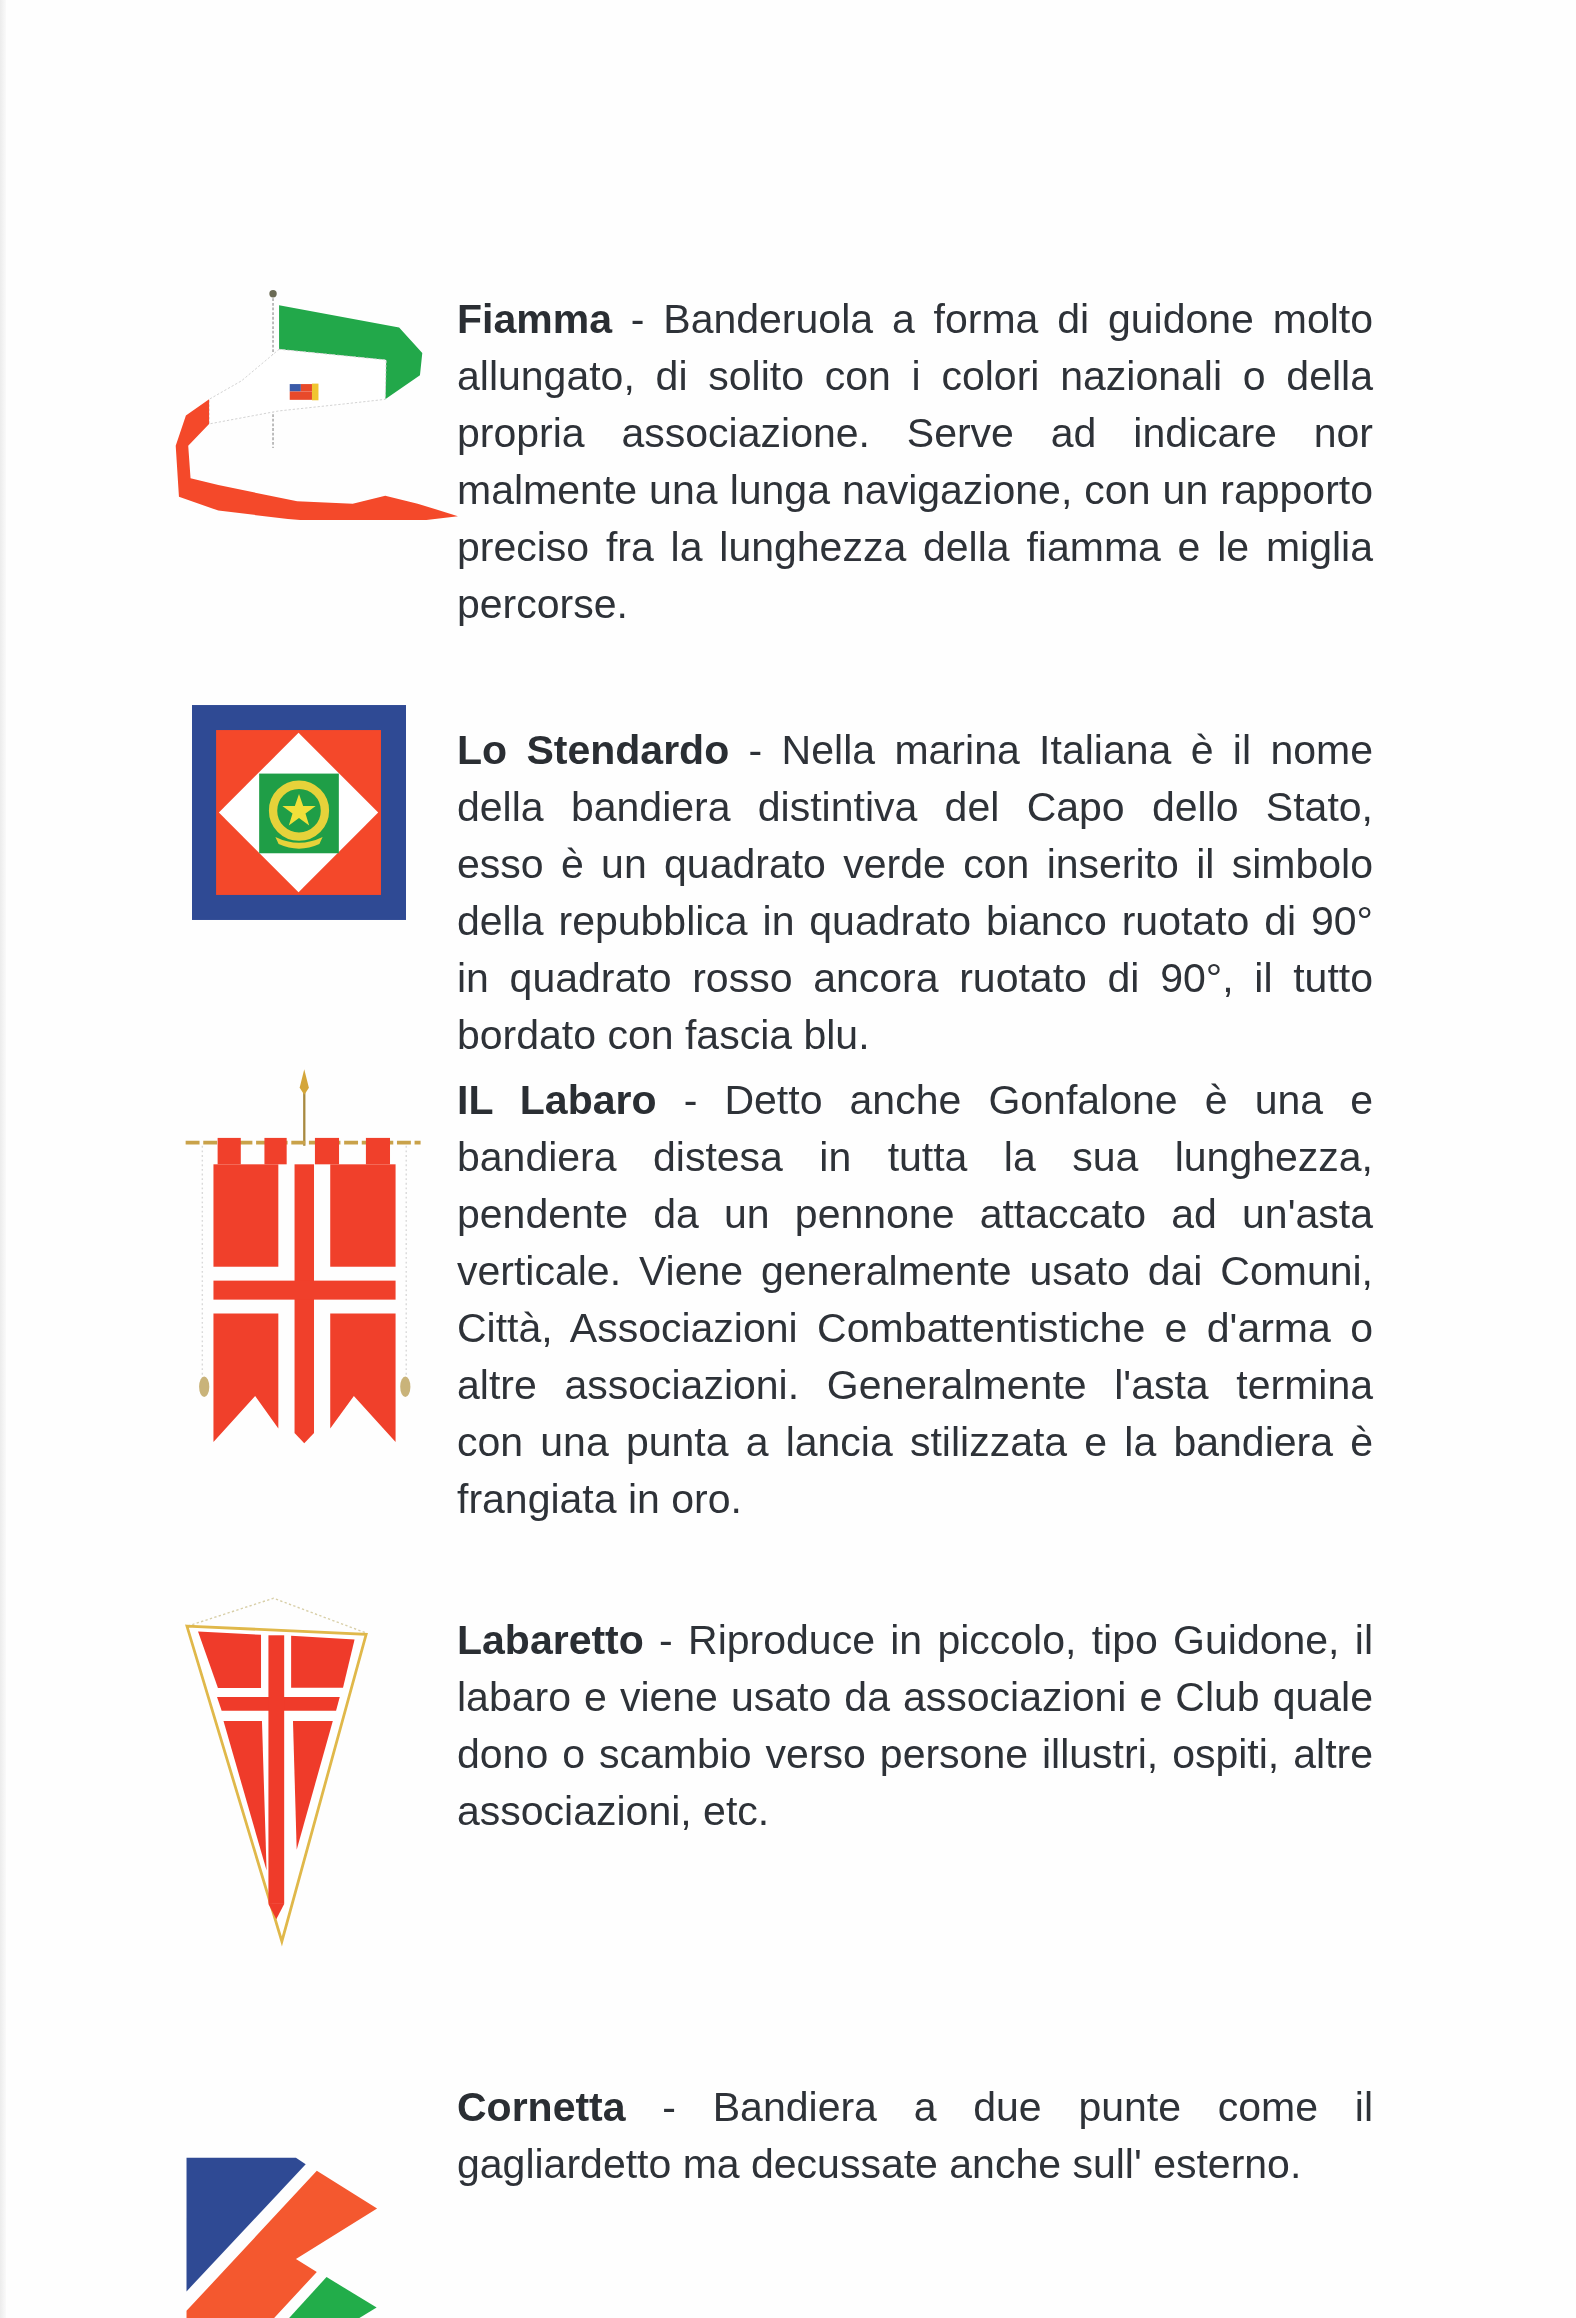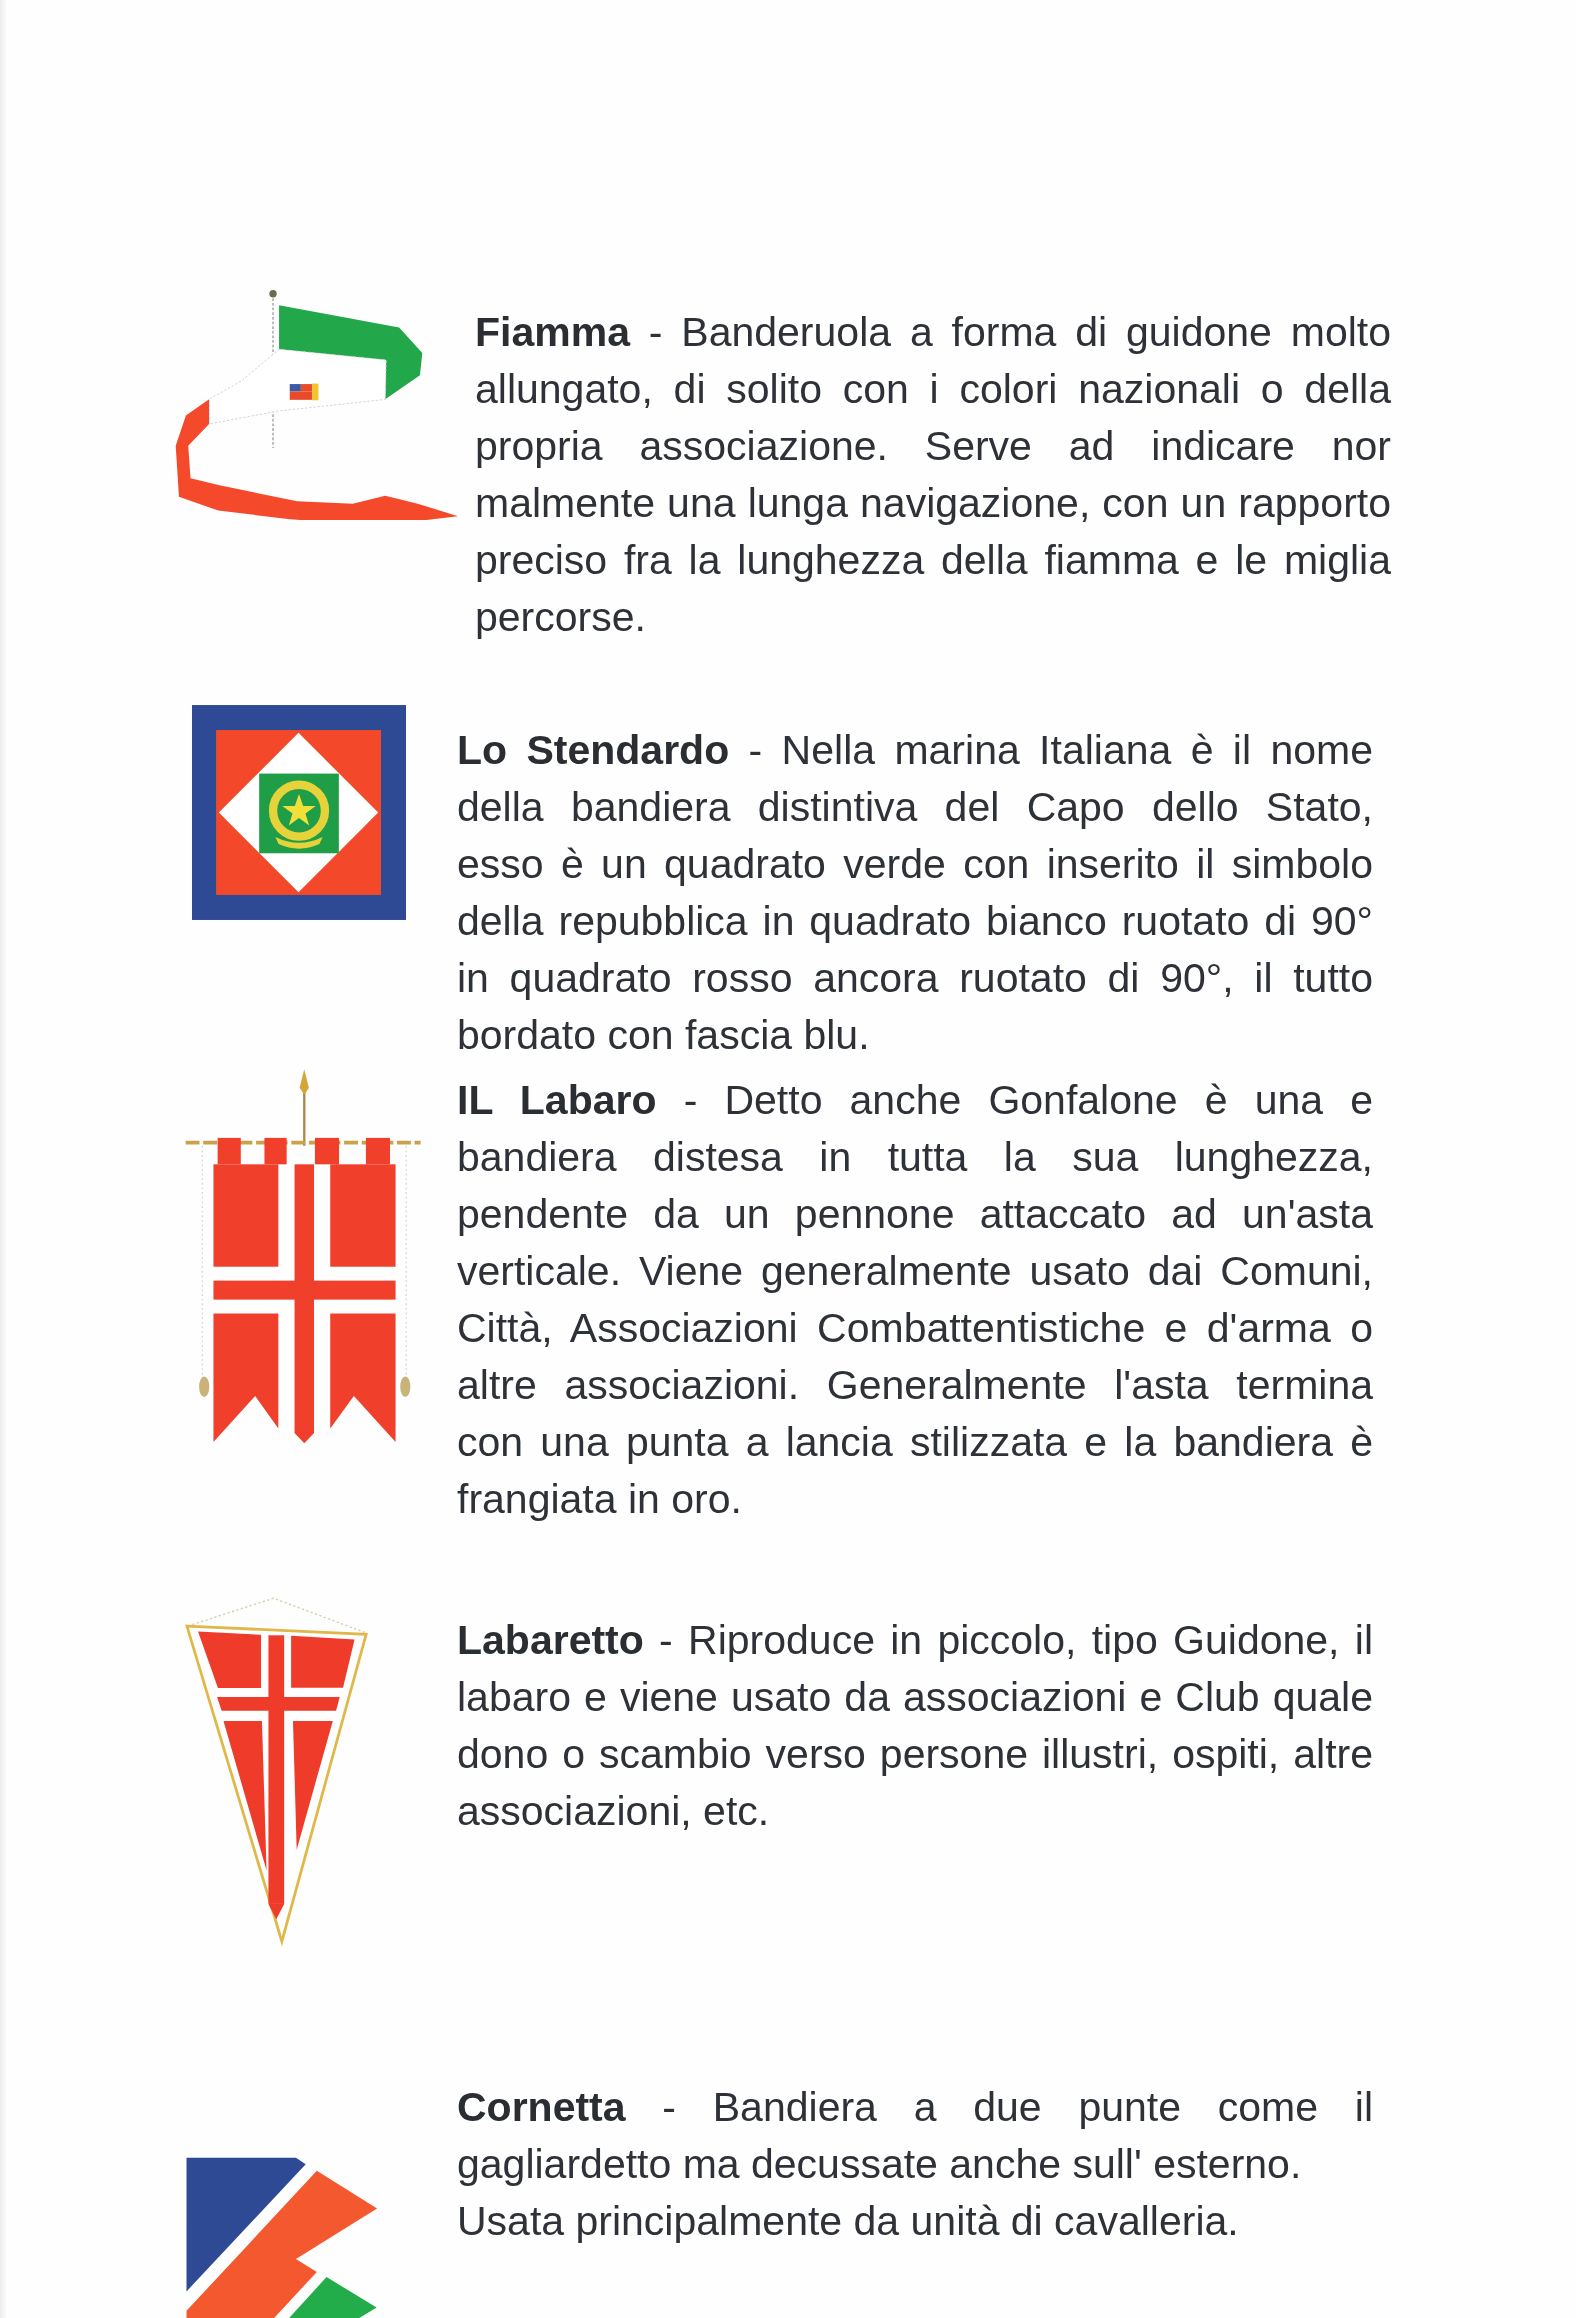--- a/index.html
+++ b/index.html
@@ -92,35 +92,34 @@
   </div>
 
   <div class="graphic" style="left:185px; top:2156px; width:195px; height:204px;">
     <svg viewBox="400 4650 420 440" xmlns="http://www.w3.org/2000/svg">
       <polygon points="403,4654 639,4654 660,4668 403,4942" fill="#2f4a94"></polygon>
       <polygon points="684,4682 814,4763 639,4872 684,4900 512,5086 403,5086 403,4984" fill="#f4582f"></polygon>
       <polygon points="705,4911 813,4977 635,5085 546,5085" fill="#22ad4a"></polygon>
     </svg>
   </div>
 
-  <div class="entry" style="top:304px;margin-left:18px;">
+  <div class="entry" style="top:291px;">
     <p><span class="term">Fiamma</span><span> - </span><span>Banderuola a forma di guidone molto allungato, di solito con i colori nazionali o della propria associazione. Serve ad indicare nor malmente una lunga navigazione, con un rapporto preciso fra la lunghezza della fiamma e le miglia percorse.</span></p>
   </div>
 
   <div class="entry" style="top:722px;">
     <p><span class="term">Lo Stendardo</span><span> - </span><span>Nella marina Italiana è il nome della bandiera distintiva del Capo dello Stato, esso è un quadrato verde con inserito il simbolo della repubblica in quadrato bianco ruotato di 90° in quadrato rosso ancora ruotato di 90°, il tutto bordato con fascia blu.</span></p>
   </div>
 
   <div class="entry" style="top:1072px;">
     <p><span class="term">IL Labaro</span><span> - </span><span>Detto anche Gonfalone è una e bandiera distesa in tutta la sua lunghezza, pendente da un pennone attaccato ad un'asta verticale. Viene generalmente usato dai Comuni, Città, Associazioni Combattentistiche e d'arma o altre associazioni. Generalmente l'asta termina con una punta a lancia stilizzata e la bandiera è frangiata in oro.</span></p>
   </div>
 
   <div class="entry" style="top:1612px;">
     <p><span class="term">Labaretto</span><span> - </span><span>Riproduce in piccolo, tipo Guidone, il labaro e viene usato da associazioni e Club quale dono o scambio verso persone illustri, ospiti, altre associazioni, etc.</span></p>
   </div>
 
   <div class="entry" style="top:2079px;">
     <p><span class="term">Cornetta</span><span> - </span><span>Bandiera a due punte come il gagliardetto ma decussate anche sull' esterno.</span></p>
-    <p style="text-align:left;">Usata principalmente da unità di cavalleria.</p>
   </div>
 
 </div>
 
 
 </body></html>

